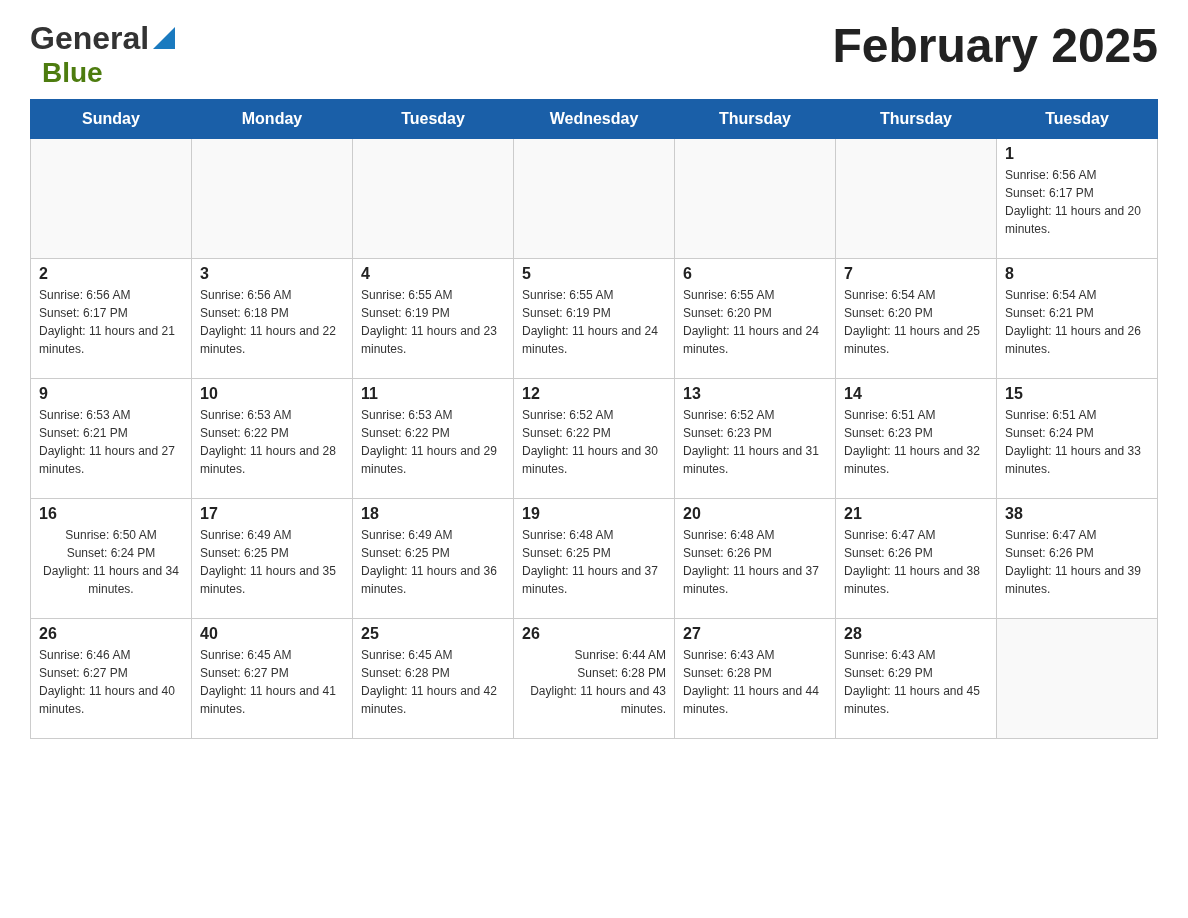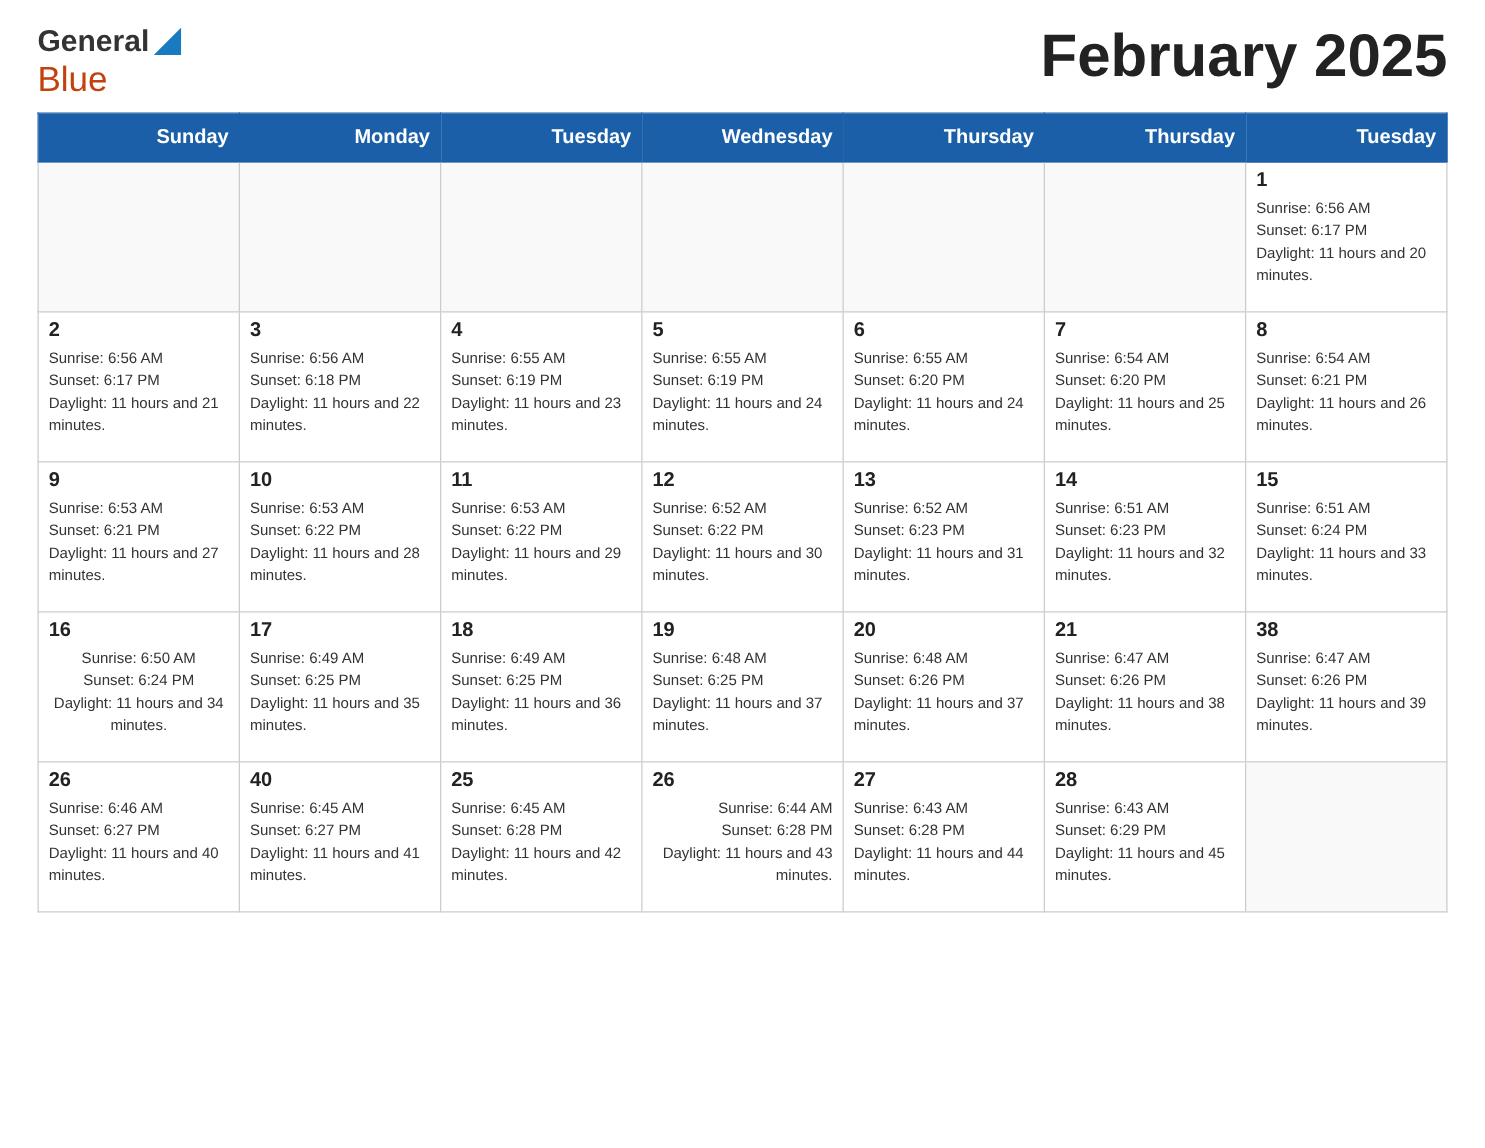--- a/index.html
+++ b/index.html
@@ -10,28 +10,29 @@
       width: 1188px;
       min-height: 918px;
     }
     .header {
       display: flex;
       justify-content: space-between;
       align-items: flex-start;
       margin-bottom: 10px;
     }
     .logo-text-general {
-      font-size: 24px;
+      font-size: 32px;
       font-weight: bold;
       color: #333;
     }
     .logo-text-blue {
       font-size: 28px;
-      font-weight: normal;
-      color: #c2410c;
+      font-weight: bold;
+      color: #4d7c0f;
+      margin-left: 12px;
     }
     .title-section {
       text-align: right;
     }
     .month-title {
       font-size: 48px;
       font-weight: bold;
       color: #222;
       line-height: 1.1;
     }
@@ -44,21 +45,21 @@
       width: 100%;
       border-collapse: collapse;
       margin-top: 10px;
     }
     .calendar-table th {
       background-color: #1a5fa8;
       color: #fff;
       font-size: 16px;
       font-weight: bold;
       padding: 10px 8px;
-      text-align: right;
+      text-align: center;
       border: 1px solid #1a5fa8;
     }
     .calendar-table td {
       vertical-align: top;
       border: 1px solid #ccc;
       padding: 6px 8px;
       width: 14.28%;
       min-height: 110px;
       height: 120px;
     }

